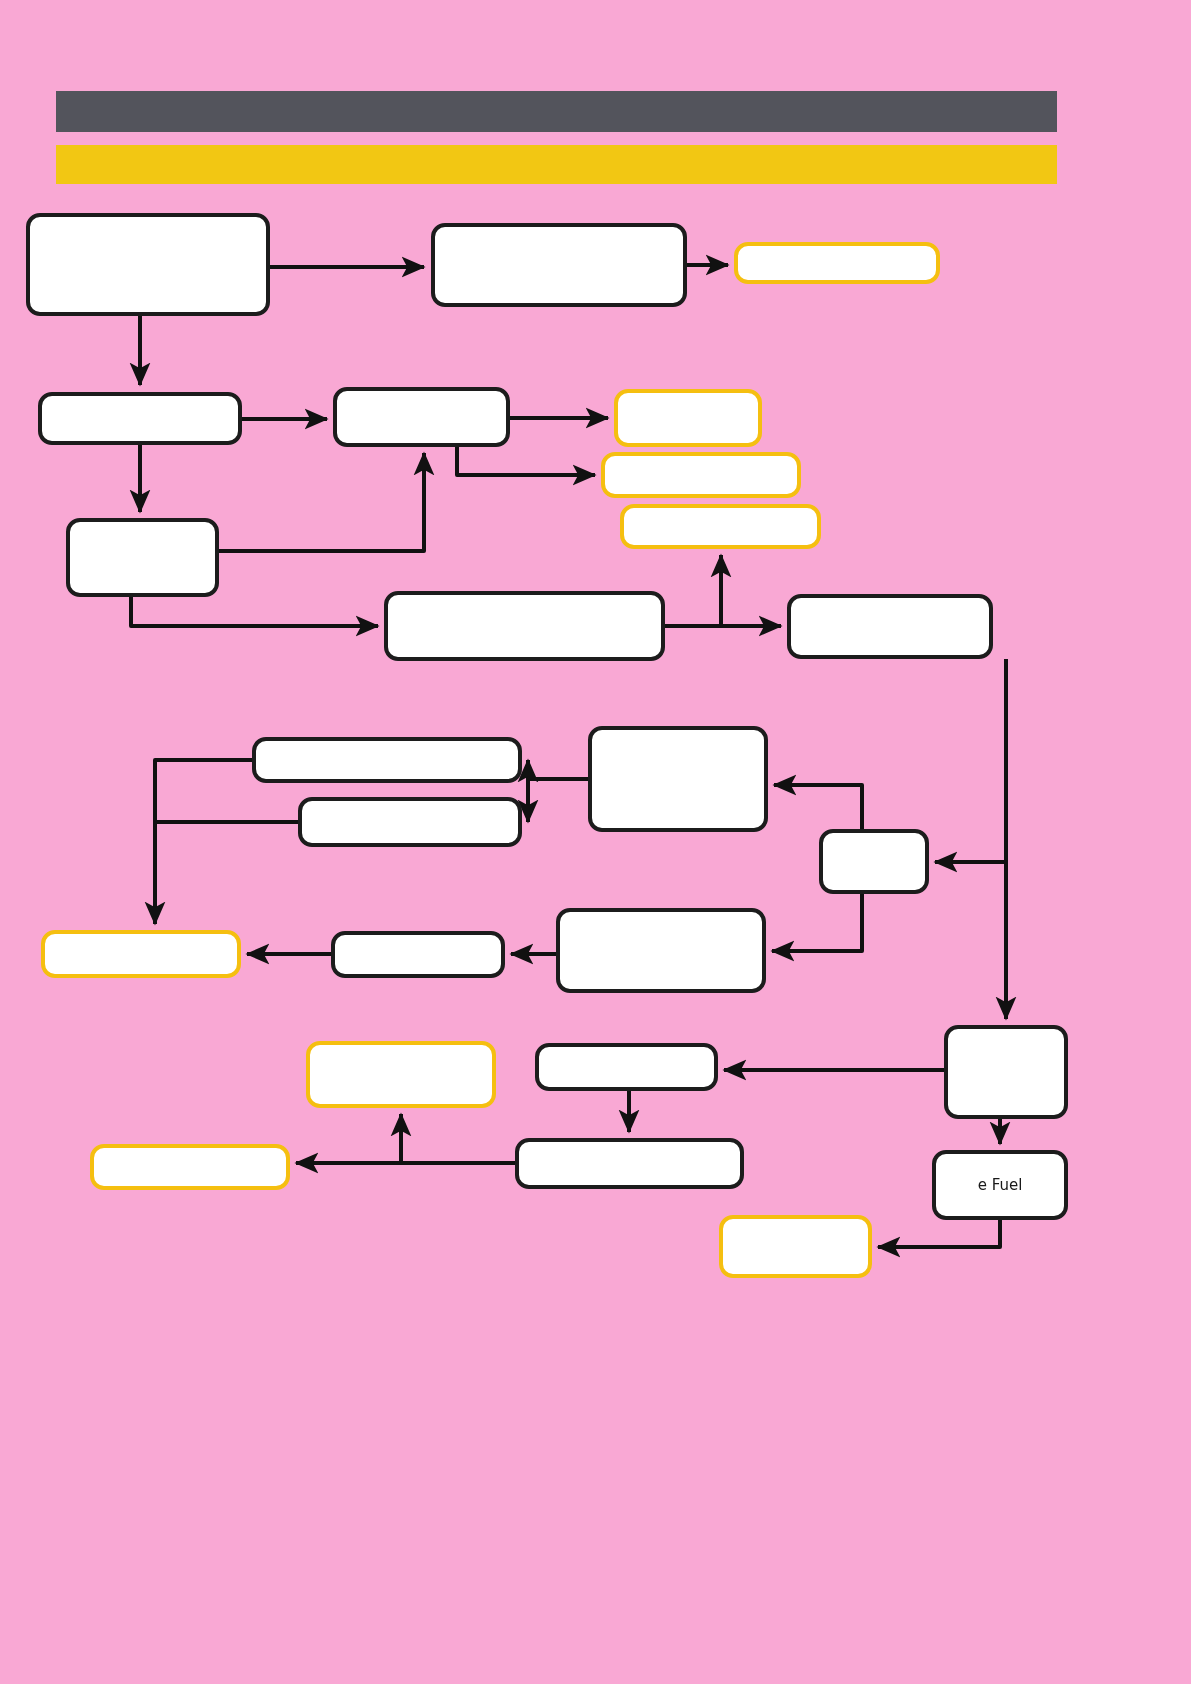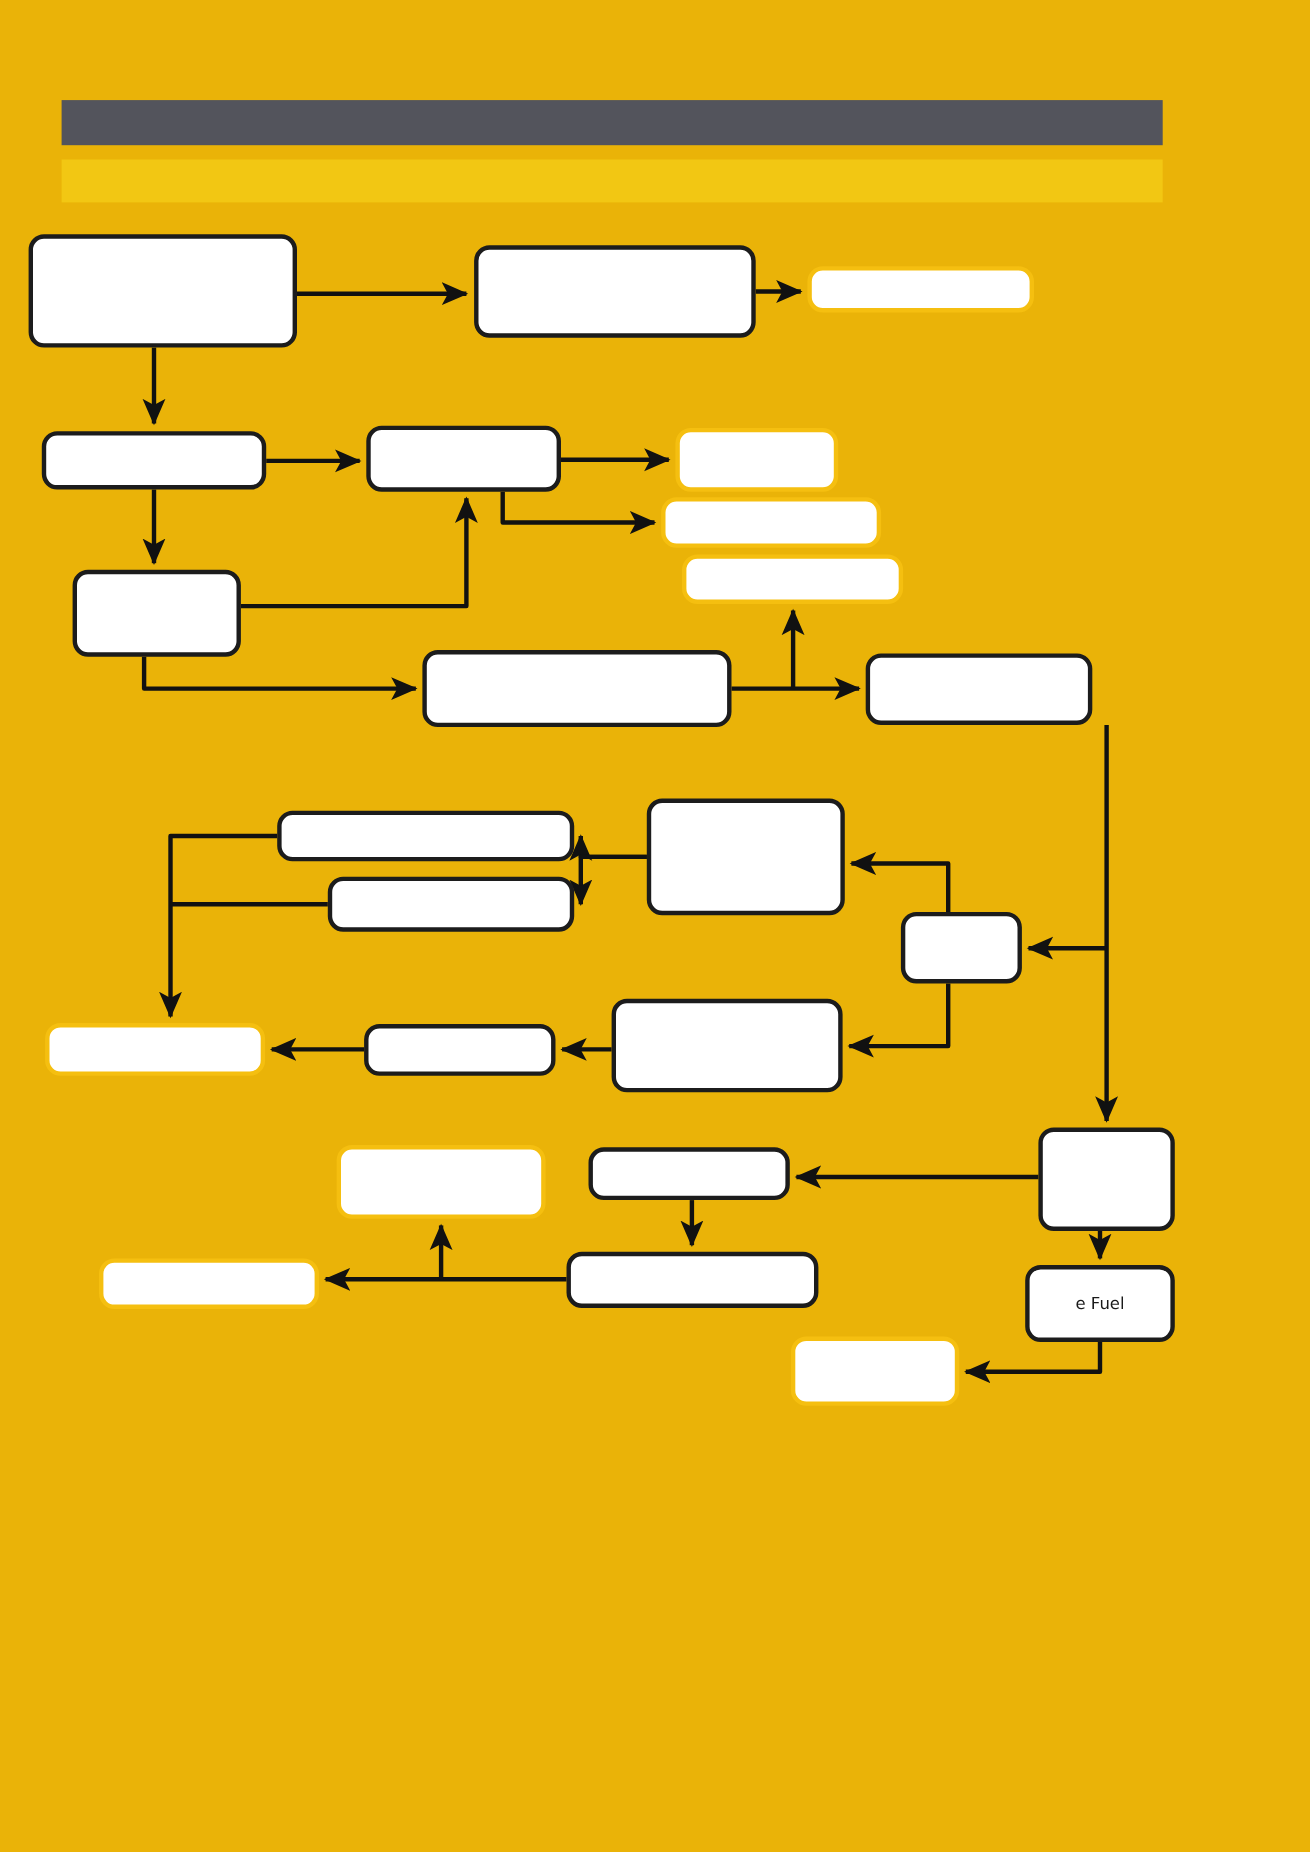--- a/index.html
+++ b/index.html
@@ -8,21 +8,21 @@
     padding: 0;
     background: #ffffff;
   }
   body {
     font-family: "DejaVu Sans", "Liberation Sans", sans-serif;
   }
   #page {
     position: relative;
     width: 1191px;
     height: 1684px;
-    background: #eab308;
+    background: #f9a8d4;
     overflow: hidden;
   }
   .bar {
     position: absolute;
   }
   #header-bar-dark {
     left: 56px;
     top: 91px;
     width: 1001px;
     height: 41px;

